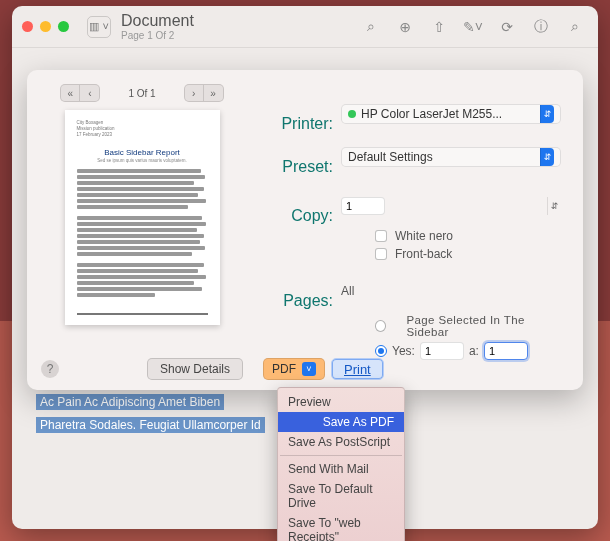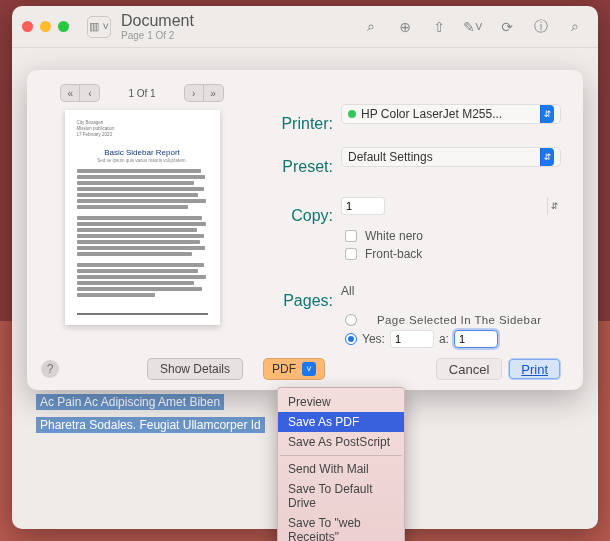--- a/index.html
+++ b/index.html
@@ -49,32 +49,32 @@
   .popup { flex:1; height:20px; border:1px solid rgba(0,0,0,.1); border-radius:5px; background:#f9f7f6; display:flex; align-items:center; padding:0 6px; font-size:12px; color:#333; position:relative;}
   .stepper-btn {width:14px;height:18px;border-left:1px solid rgba(0,0,0,.1); margin-left:auto; display:flex; align-items:center; justify-content:center; color:#fff; background:#1e76ef; border-radius:0 4px 4px 0; font-size:9px;}
   .stepper-btn.plain{background:transparent;color:#666;}
   .printer-dot{width:8px;height:8px;border-radius:50%;background:#34c759;margin-right:5px;}
   .num-input{width:44px;height:18px;border:1px solid rgba(0,0,0,.12);border-radius:4px;padding:0 4px;font-size:11px;background:#fff;}
   .num-input.hl{border-color:#4f86ec;box-shadow:0 0 0 2px rgba(79,134,236,.35);}
   .chk{width:12px;height:12px;border:1px solid rgba(0,0,0,.25);border-radius:3px;background:#fff;}
   .rad{width:12px;height:12px;border:1px solid rgba(0,0,0,.3);border-radius:50%;background:#fff;display:inline-flex;align-items:center;justify-content:center;}
   .rad.on{border-color:#1e76ef;}
   .rad.on::after{content:"";width:6px;height:6px;border-radius:50%;background:#1e76ef;}
-  .indent{margin-left:82px;}
+  .indent{margin-left:112px;}
   .bottom-row{position:absolute;left:6px;right:22px;bottom:10px;display:flex;align-items:center;}
   .pdf-drop{height:22px;padding:0 8px;border:1px solid rgba(0,0,0,.12);border-radius:5px;background:#fdba74;display:flex;align-items:center;gap:6px;font-size:12px;color:#333;}
   .pdf-drop .chev{width:14px;height:14px;background:#1e76ef;border-radius:3px;color:#fff;font-size:9px;display:flex;align-items:center;justify-content:center;}
   .btn{height:22px;padding:0 12px;border-radius:5px;background:#efeae9;border:1px solid rgba(0,0,0,.08);display:flex;align-items:center;font-size:13px;color:#444;margin-left:auto;}
   .btn.primary{background:#d6e4fb;color:#1458c5;border-color:#b6cdf5;margin-left:6px;box-shadow:inset 0 0 0 1px #7eaaf2;}
   .btn.primary span{text-decoration:underline;}
 
   
   .menu{position:absolute;left:277px;top:387px;width:128px;background:linear-gradient(#f2dedc,#eccfd0);border:1px solid rgba(0,0,0,.15);border-radius:4px;box-shadow:0 6px 18px rgba(0,0,0,.3);padding:4px 0;font-size:12px;}
   .menu-item{padding:3px 10px;color:#444;}
-  .menu-item.sel{background:#3961dd;color:#fff;}
+  .menu-item.sel{background:#3961dd;color:#fff;text-align:right;}
   .menu-sep{height:1px;background:rgba(0,0,0,.15);margin:3px 2px;} 
 </style>
 </head>
 <body>
 <div class="wallpaper-lo"></div>
 
 <div class="main-window">
   <div class="titlebar">
     <div class="traffic">
       <div class="dot r"></div>
@@ -197,21 +197,20 @@
       <input class="num-input" value="1" style="">
       <span>a:</span>
       <input class="num-input hl" value="1" style="">
     </div>
 
     <div class="bottom-row">
       <div class="pdf-drop">
         <span>PDF</span>
         <span class="chev">˅</span>
       </div>
-      <div class="btn">Cancel</div>
       <div class="btn primary">
           <span>Print</span>
         </div>
     </div>
   </div>
 </div>
 
 <div class="menu">
   <div class="menu-item">Preview</div>
   <div class="menu-item sel">Save As PDF</div>

